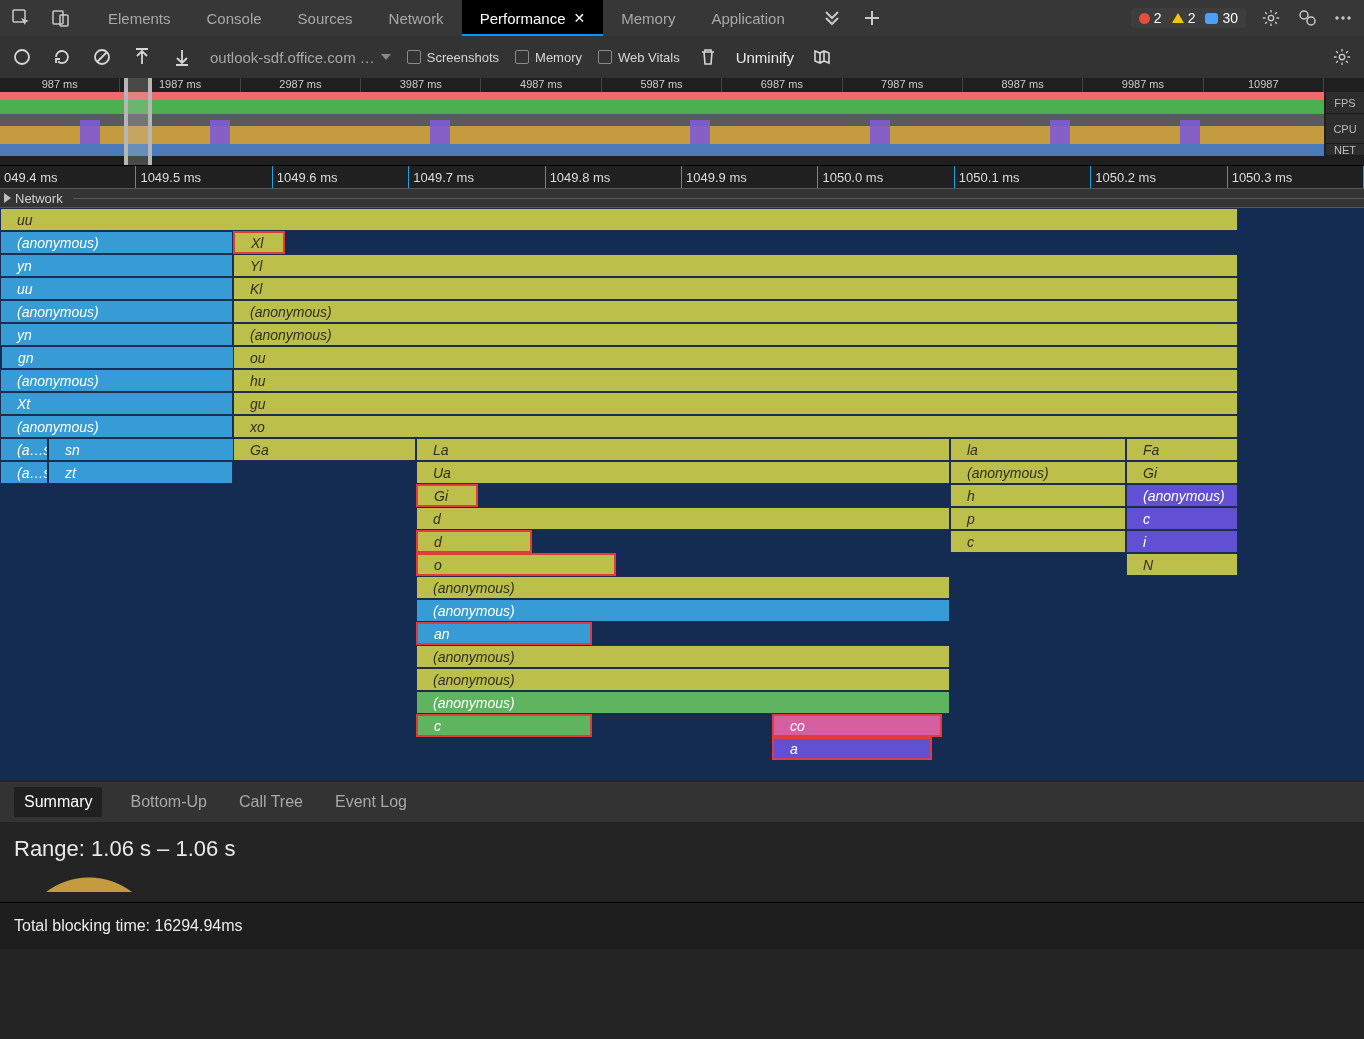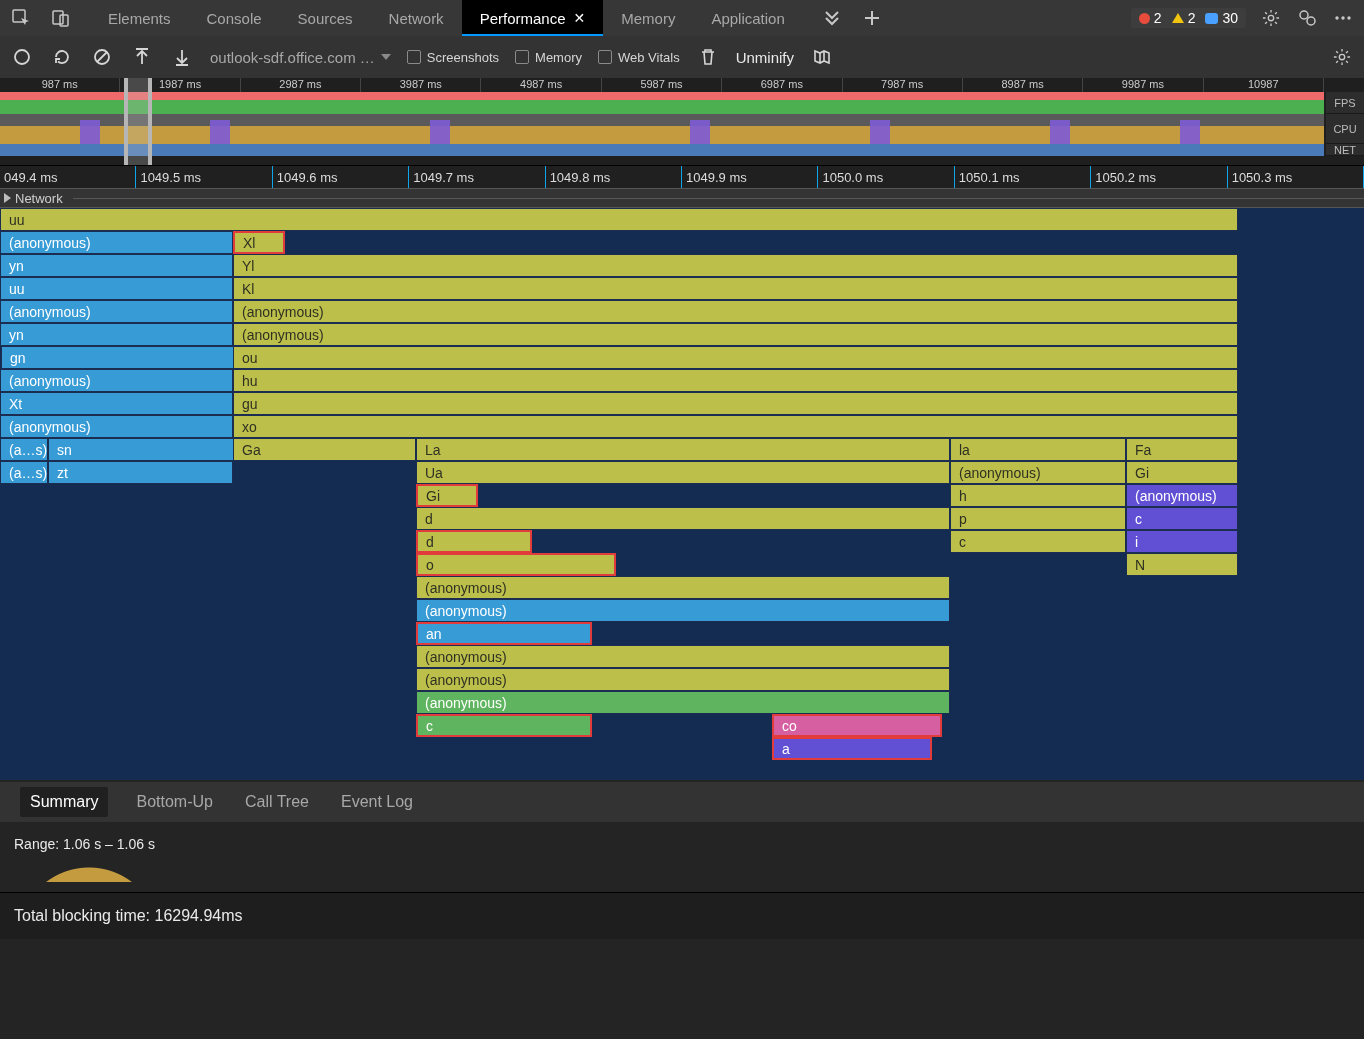--- a/index.html
+++ b/index.html
@@ -64,32 +64,32 @@
   .ov-labels div:nth-child(3){height:12px;}
   .ov-handle{position:absolute;top:0;bottom:0;width:28px;left:124px;background:rgba(200,200,200,.25);border-left:4px solid #b6b6b6;border-right:4px solid #b6b6b6;}
   
   .ruler{height:22px;background:#202020;display:flex;color:#dcdcdc;font-size:13px;}
   .ruler .tick{flex:1;padding-left:4px;border-right:1px solid #0ea5e9;display:flex;align-items:center;}
   
   .net-row{height:20px;background:#343434;color:#d0d0d0;font-size:13px;display:flex;align-items:center;padding-left:4px;border-top:1px solid #575757;border-bottom:1px solid #575757;gap:4px;}
   .net-row .tri-right{width:0;height:0;border-top:5px solid transparent;border-bottom:5px solid transparent;border-left:7px solid #bcbcbc;}
   
   .flame-area{height:572px;background:var(--flame-navy);position:relative;overflow:hidden;}
-  .frow{position:absolute;height:23px;border:1px solid var(--border-row);font-size:14px;color:#fff;padding-left:8px;display:flex;align-items:center;white-space:nowrap;overflow:hidden;}
+  .frow{position:absolute;height:23px;border:1px solid var(--border-row);font-size:14px;color:#fff;padding-left:16px;display:flex;align-items:center;white-space:nowrap;overflow:hidden;font-style:italic;}
   .frow.olive{background:var(--flame-olive);color:#303022;}
   .frow.blue{background:var(--flame-blue);color:#fff;}
   .frow.green{background:var(--flame-green);color:#fff;}
   .frow.purple{background:var(--flame-purple);color:#fff;}
   .frow.magenta{background:var(--flame-magenta);color:#ffffff;}
   .frow.outlined{border:2px solid #e23b3b;}
   
-  .bottom-tabs{height:40px;background:#333333;display:flex;align-items:center;gap:24px;padding:0 20px;margin-top:2px;}
+  .bottom-tabs{height:40px;background:#333333;display:flex;align-items:center;gap:24px;padding:0 14px;margin-top:2px;}
   .btab{color:var(--text-dim);font-size:16px;padding:6px 4px;}
   .btab.active{background:#202020;color:var(--text);border-radius:2px;padding:6px 10px;}
-  .summary{background:#242424;padding:14px 14px 10px 14px;font-size:14px;color:#eaeaea;}
+  .summary{background:#242424;padding:14px 14px 10px 14px;font-size:22px;color:#eaeaea;}
   .donut-slice{width:90px;height:24px;background:radial-gradient(circle at 45px 80px,#c49b3f 70px,transparent 71px);overflow:hidden;margin-top:6px;margin-left:30px;}
   .footer{background:#1e1e1e;padding:14px;font-size:16px;color:#eaeaea;border-top:1px solid #000;}
 </style>
 </head>
 <body>
 
 <div class="top-tabs">
   <span class="icon-btn">
     <svg width="18" height="18" viewBox="0 0 18 18" fill="none" stroke="#c8c8c8" stroke-width="1.5">
         <rect x="1" y="1" width="12" height="12" rx="1"></rect>

